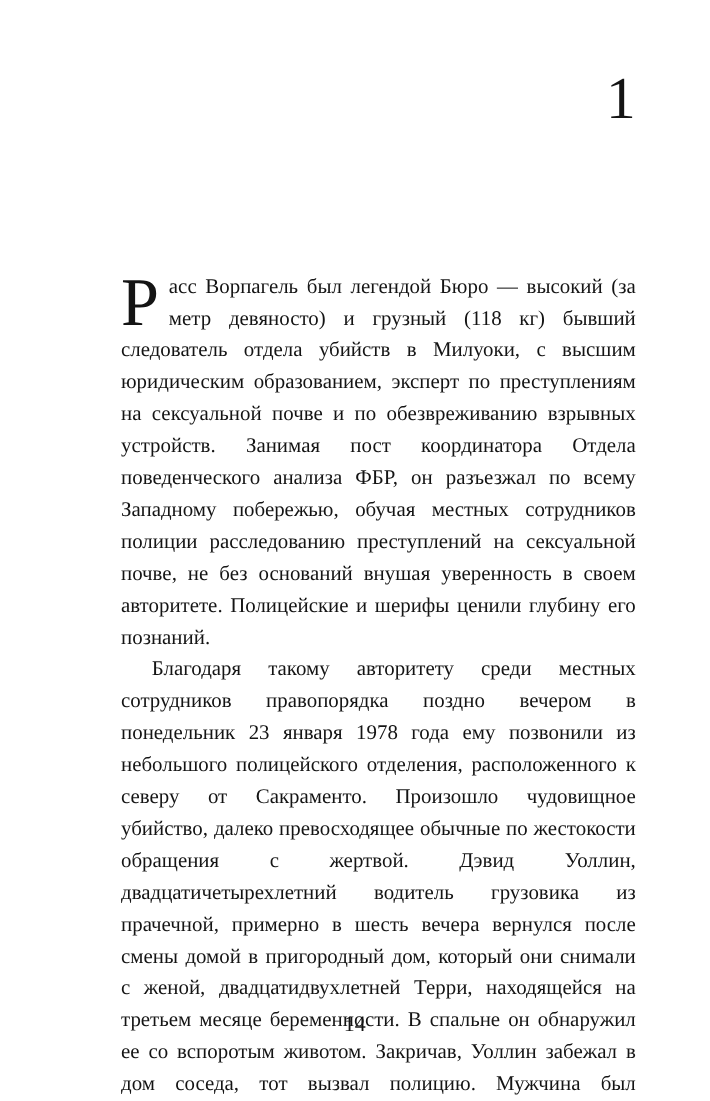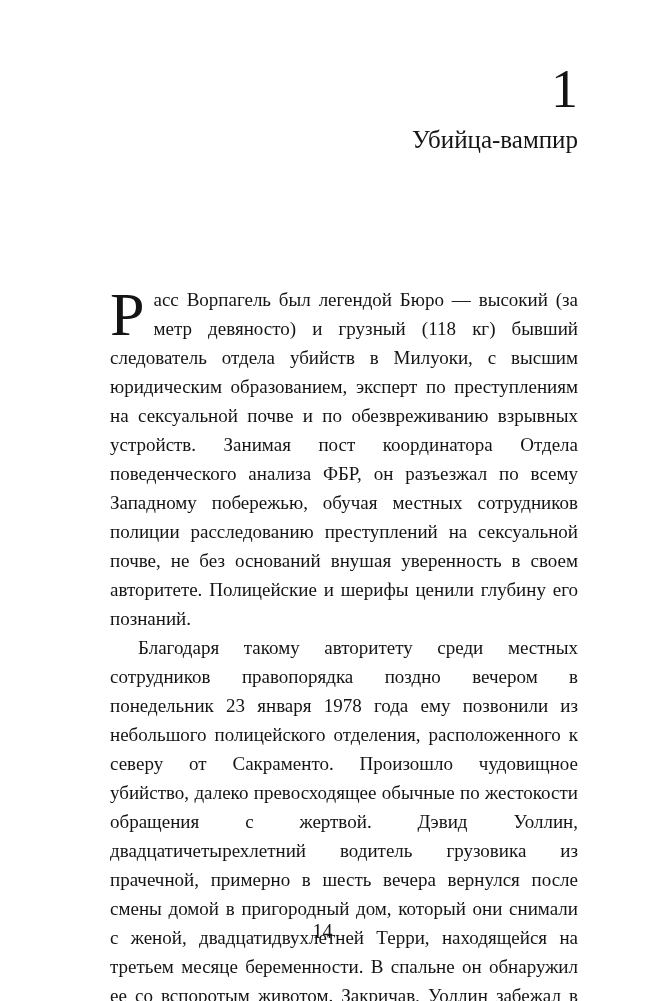--- a/index.html
+++ b/index.html
@@ -70,21 +70,20 @@
     color: #141414;
   }
 </style>
 </head>
 <body>
 
 <div class="book-page">
 
   <header class="chapter-header">
     <div class="chapter-number">1</div>
-    <div class="chapter-title">Убийца-вампир</div>
   </header>
 
   <main class="body-text">
     <p class="paragraph"><span class="dropcap">Р</span><span>асс Ворпагель был легендой Бюро — высокий (за метр девяносто) и грузный (118 кг) бывший следователь отдела убийств в Милуоки, с высшим юридическим образованием, эксперт по преступлениям на сексуальной почве и по обезвреживанию взрывных устройств. Занимая пост координатора Отдела поведенческого анализа ФБР, он разъезжал по всему Западному побережью, обучая местных сотрудников полиции расследованию преступлений на сексуальной почве, не без оснований внушая уверенность в своем авторитете. Полицейские и шерифы ценили глубину его познаний.</span></p>
 
     <p class="paragraph indented">Благодаря такому авторитету среди местных сотрудников правопорядка поздно вечером в понедельник 23 января 1978 года ему позвонили из небольшого полицейского отделения, расположенного к северу от Сакраменто. Произошло чудовищное убийство, далеко превосходящее обычные по жестокости обращения с жертвой. Дэвид Уоллин, двадцатичетырехлетний водитель грузовика из прачечной, примерно в шесть вечера вернулся после смены домой в пригородный дом, который они снимали с женой, двадцатидвухлетней Терри, находящейся на третьем месяце беременности. В спальне он обнаружил ее со вспоротым животом. Закричав, Уоллин забежал в дом соседа, тот вызвал полицию. Мужчина был настолько потрясен, что даже не мог говорить с полицейскими. Помощник шерифа,</p>
   </main>
 
   <footer>
     <div class="page-number">14</div>

